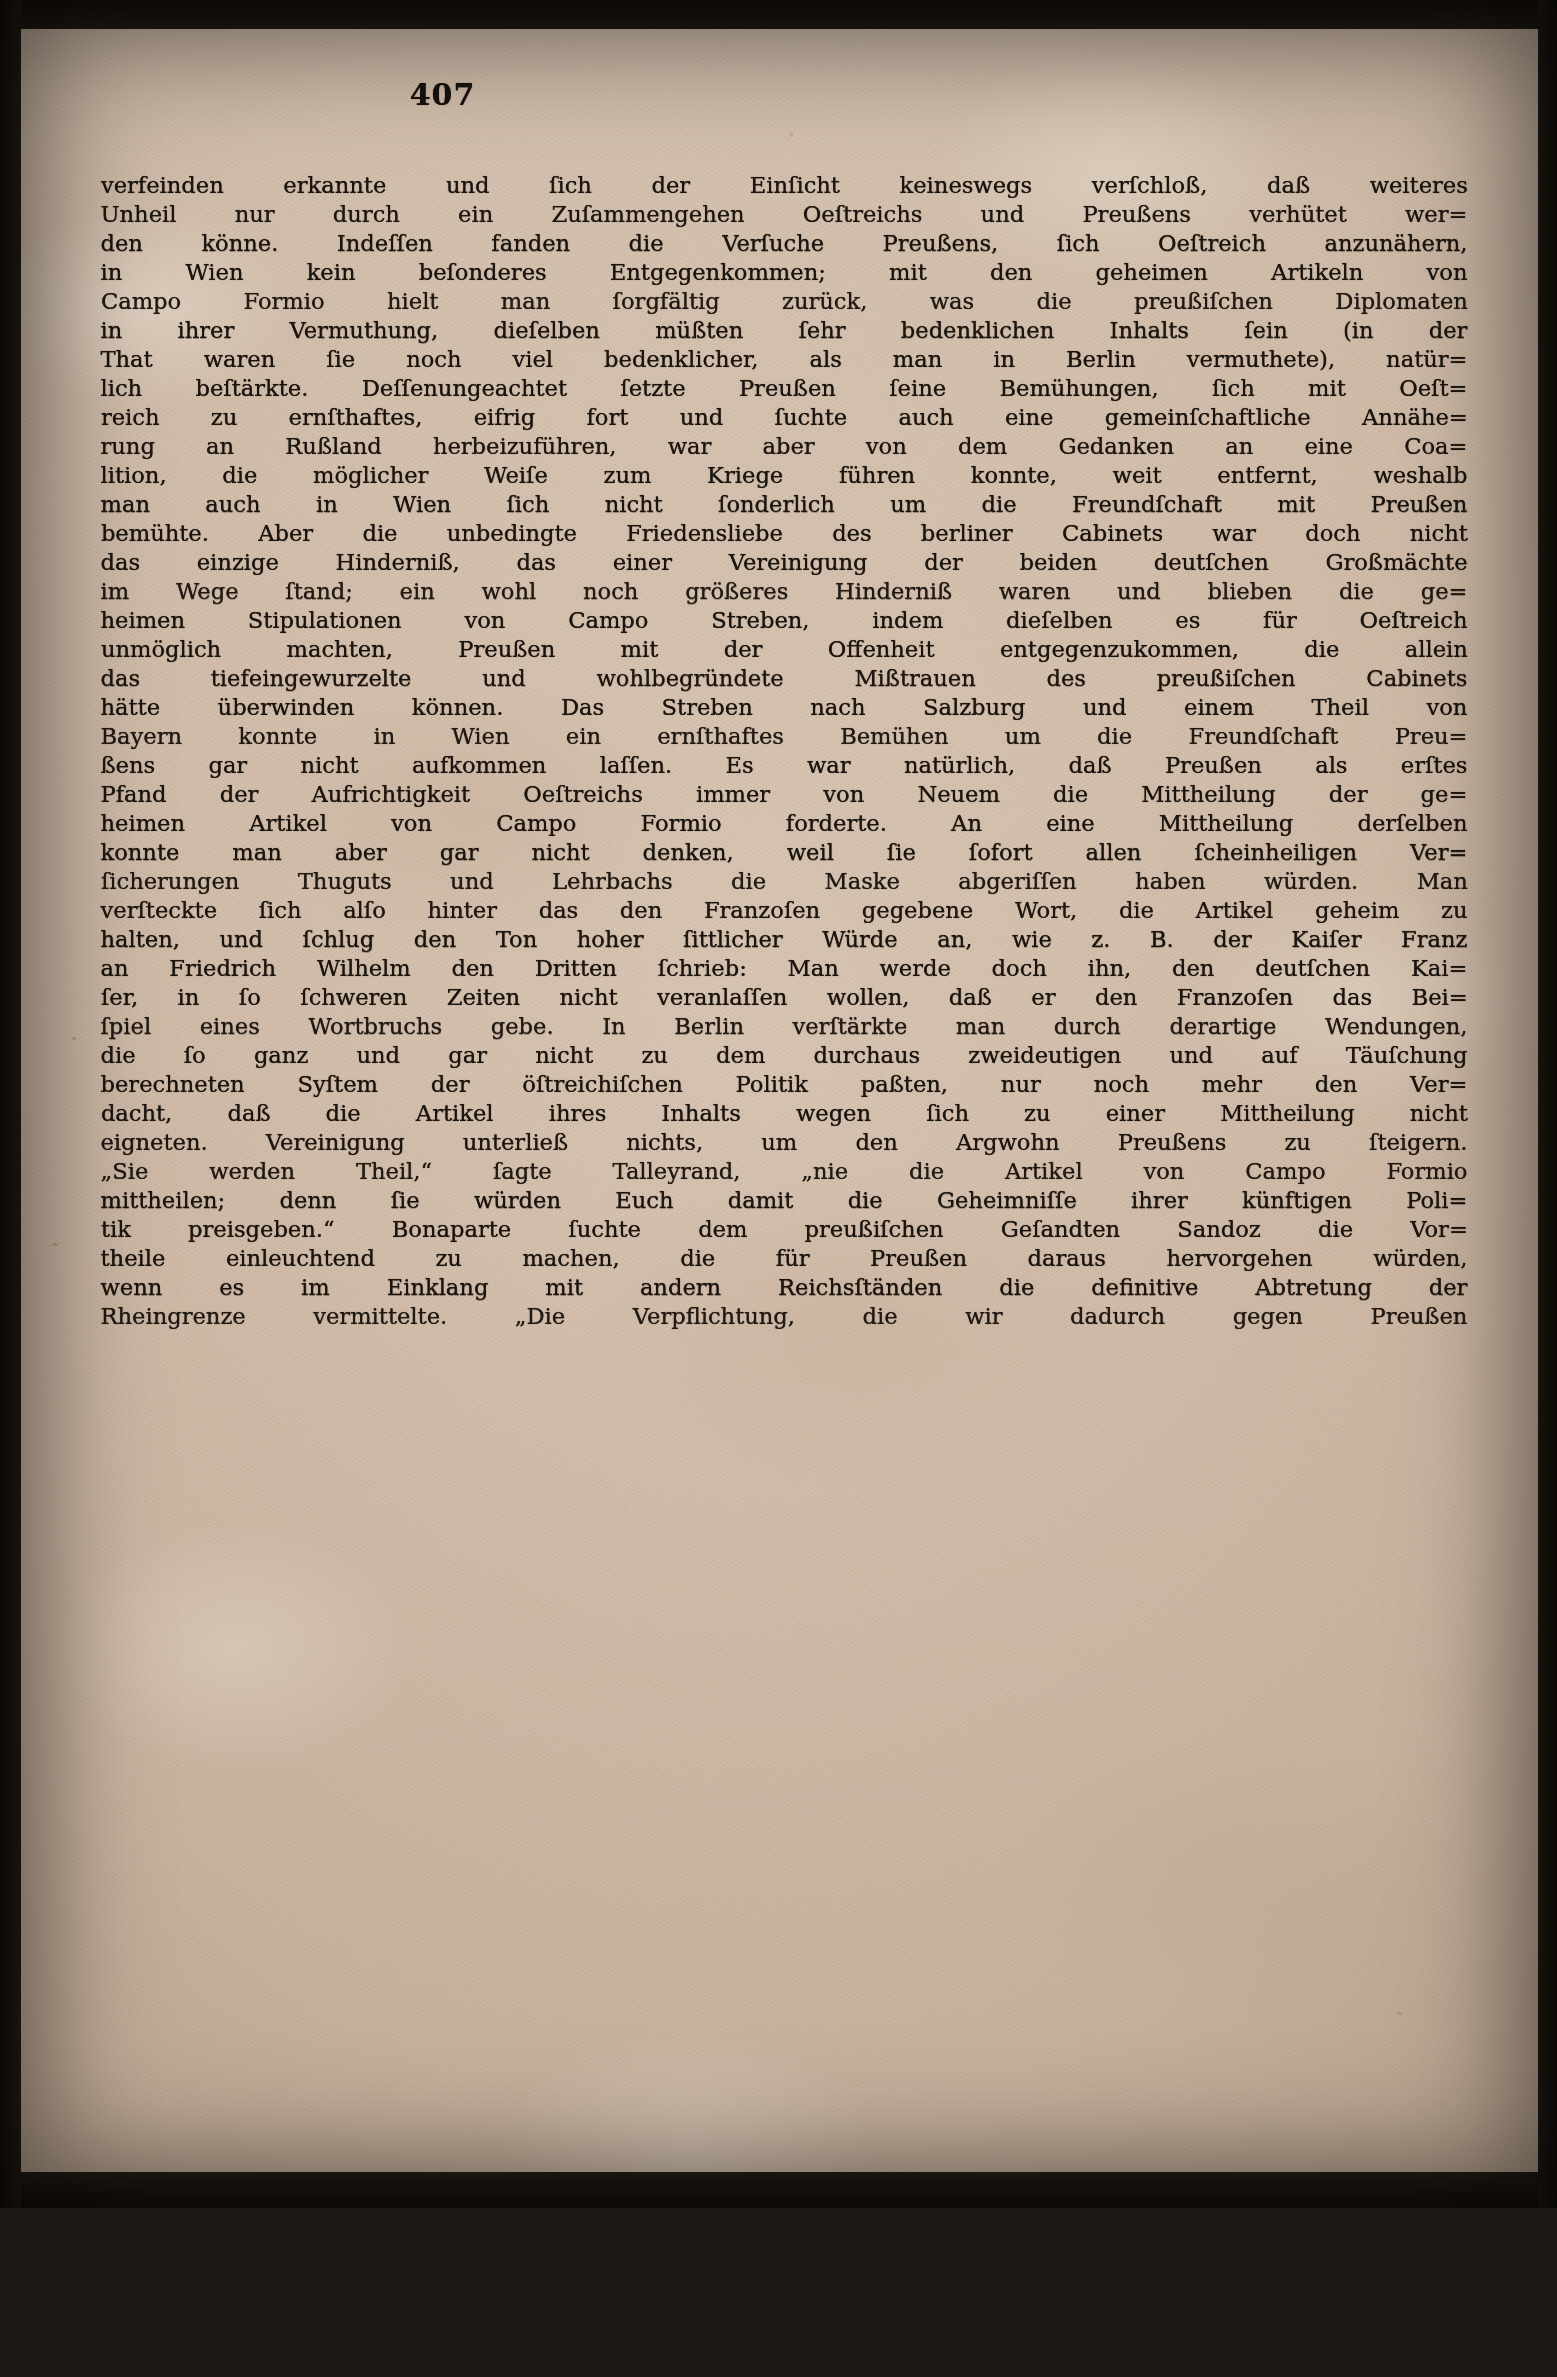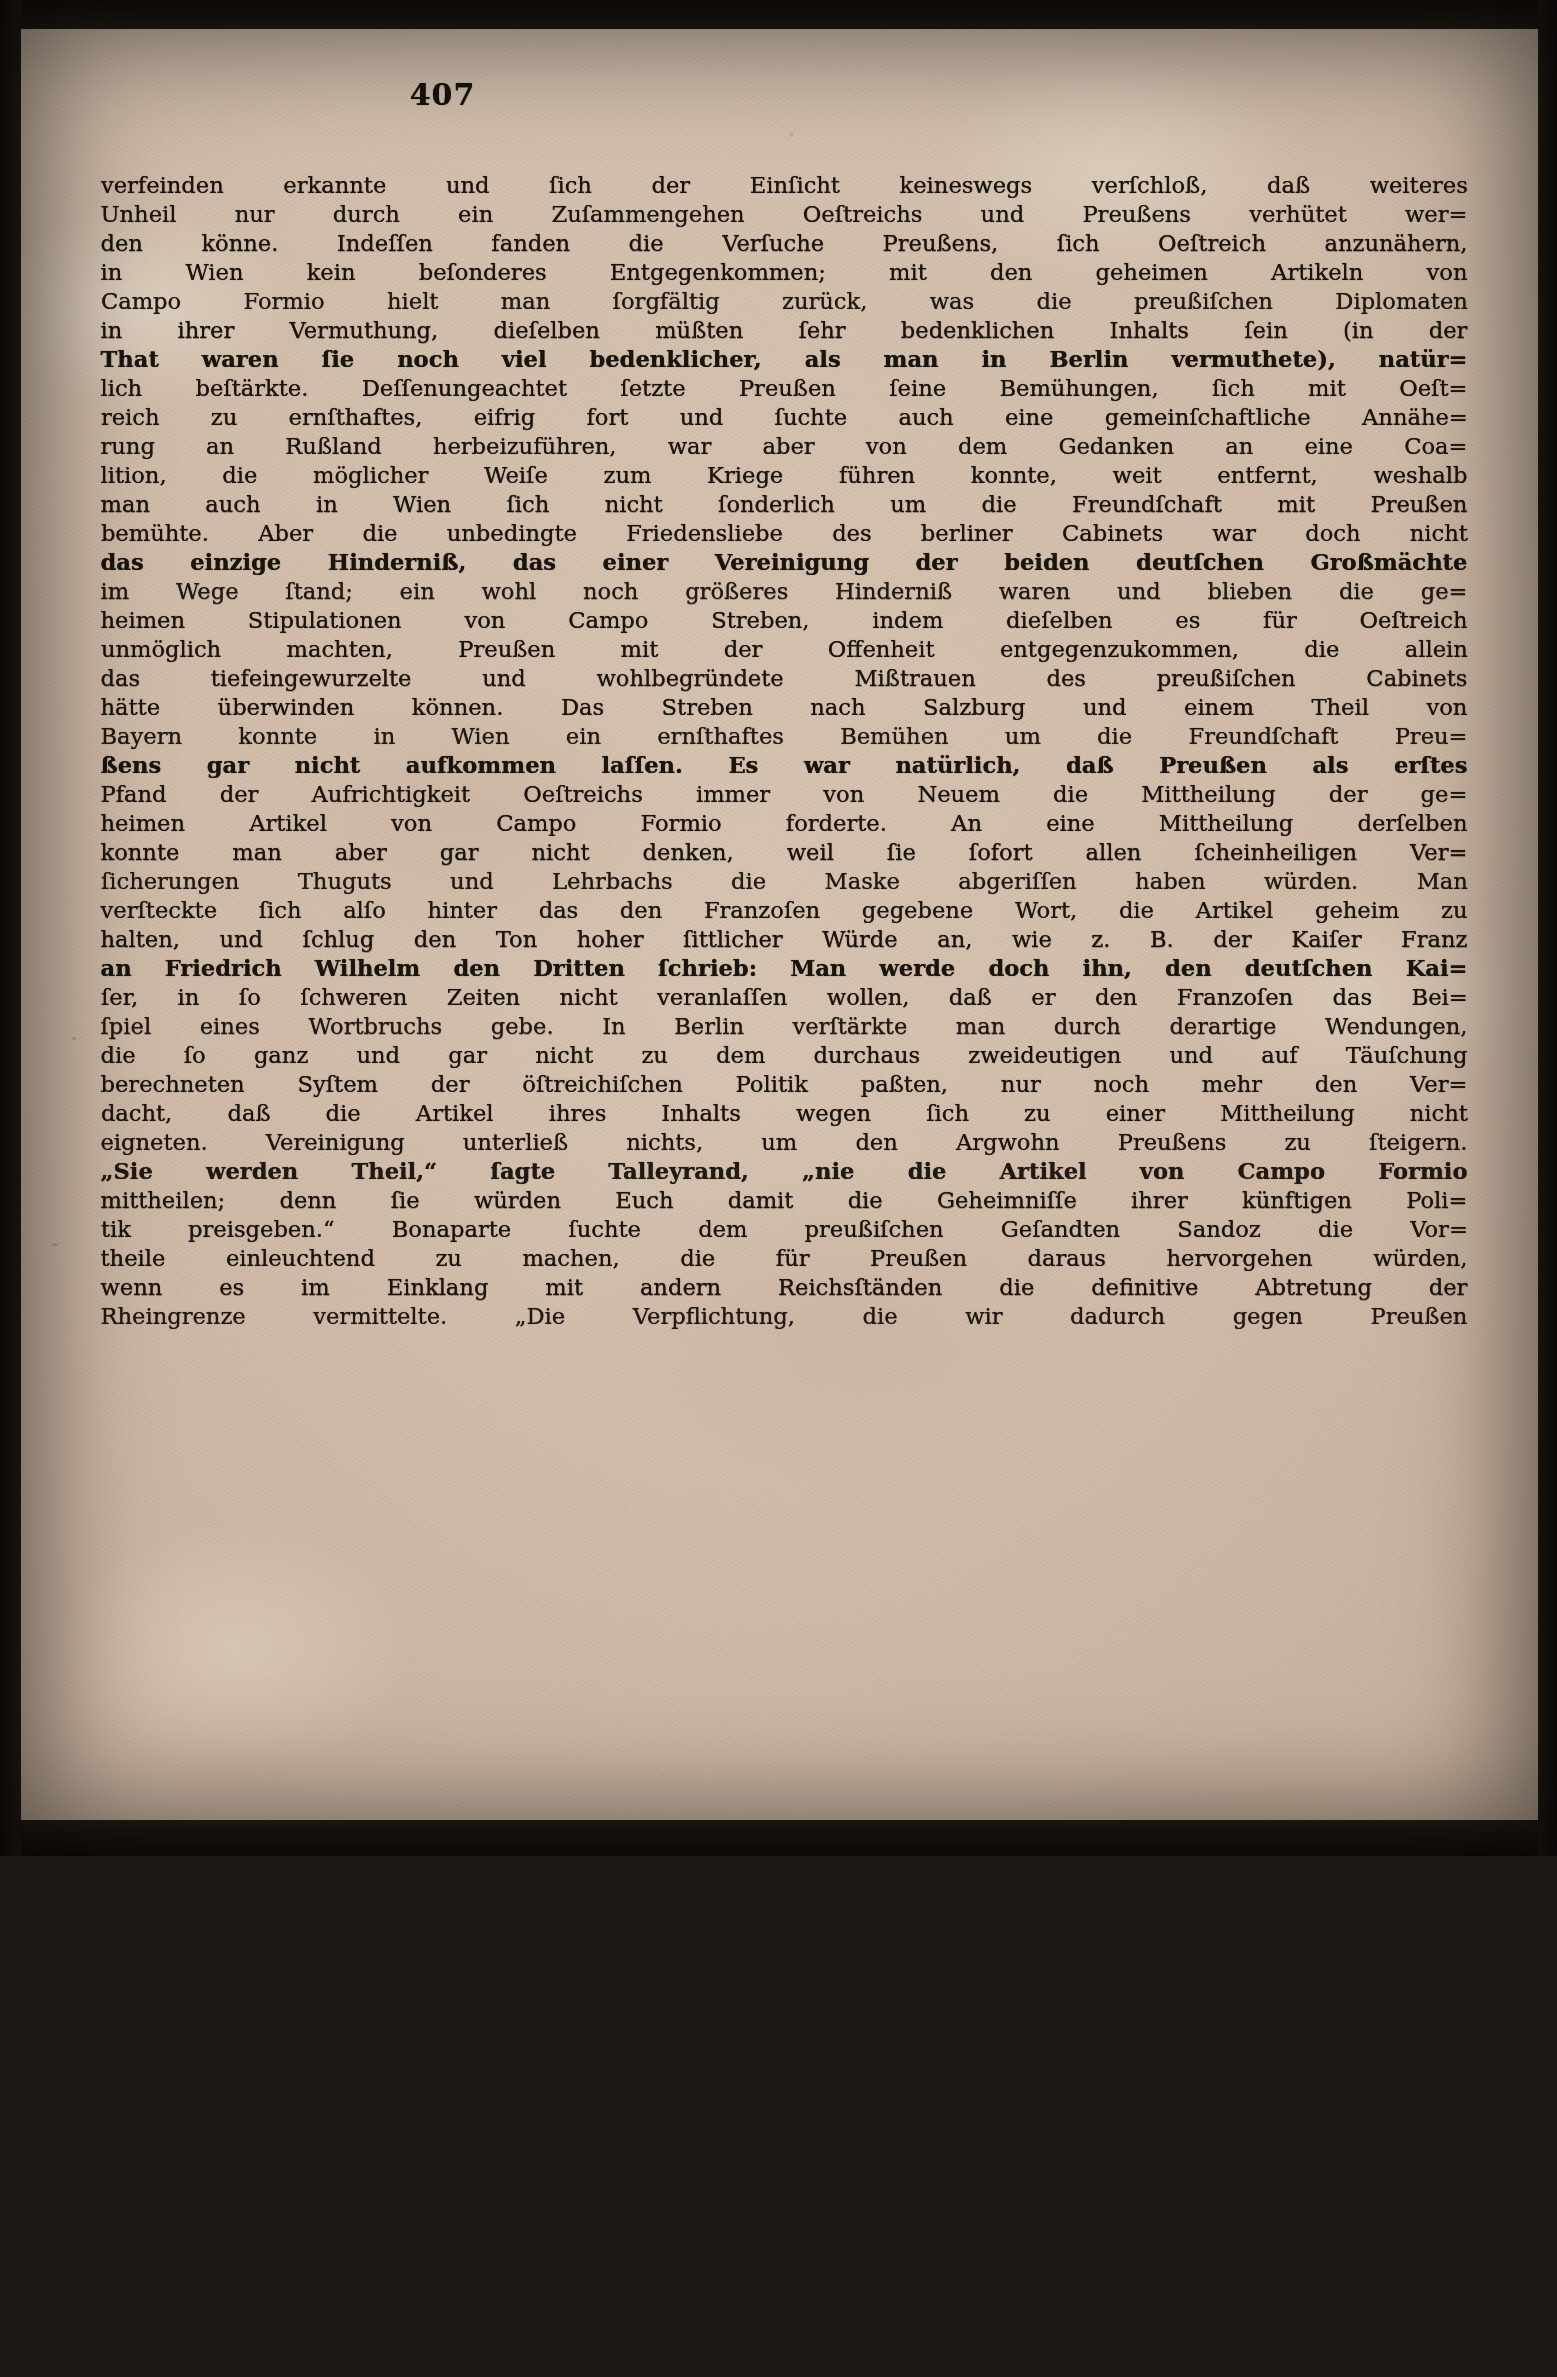--- a/index.html
+++ b/index.html
@@ -5,21 +5,21 @@
   html, body {
     margin: 0;
     padding: 0;
     background: #1c1712;
   }
 
   
   #scan {
     position: relative;
     width: 1558px;
-    height: 1856px;
+    height: 2208px;
     overflow: hidden;
     background:
       radial-gradient(ellipse 140% 120% at 50% 45%, #302821 0%, #231d18 55%, #171310 100%);
   }
 
   
   #scan::after {
     content: "";
     position: absolute;
     inset: 0;
@@ -103,21 +103,21 @@
   }
 
   
   .tline.just { justify-content: space-between; }
   
   .tline > span { display: inline-block; }
 
   
   .tline:nth-child(3n)   { transform: translateY(0.3px); }
   .tline:nth-child(4n+1) { transform: translateX(0.4px); }
-  .tline:nth-child(7n)   { transform: translateY(-0.3px); font-weight: bold; }
+  .tline:nth-child(7n)   { transform: translateY(-0.3px); }
 
   
   .tline:nth-child(5n)   { opacity: 0.965; }
   .tline:nth-child(8n+2) { opacity: 0.985; }
 
   
   .scan-band {
     position: absolute;
     left: 0;
     width: 1558px;

